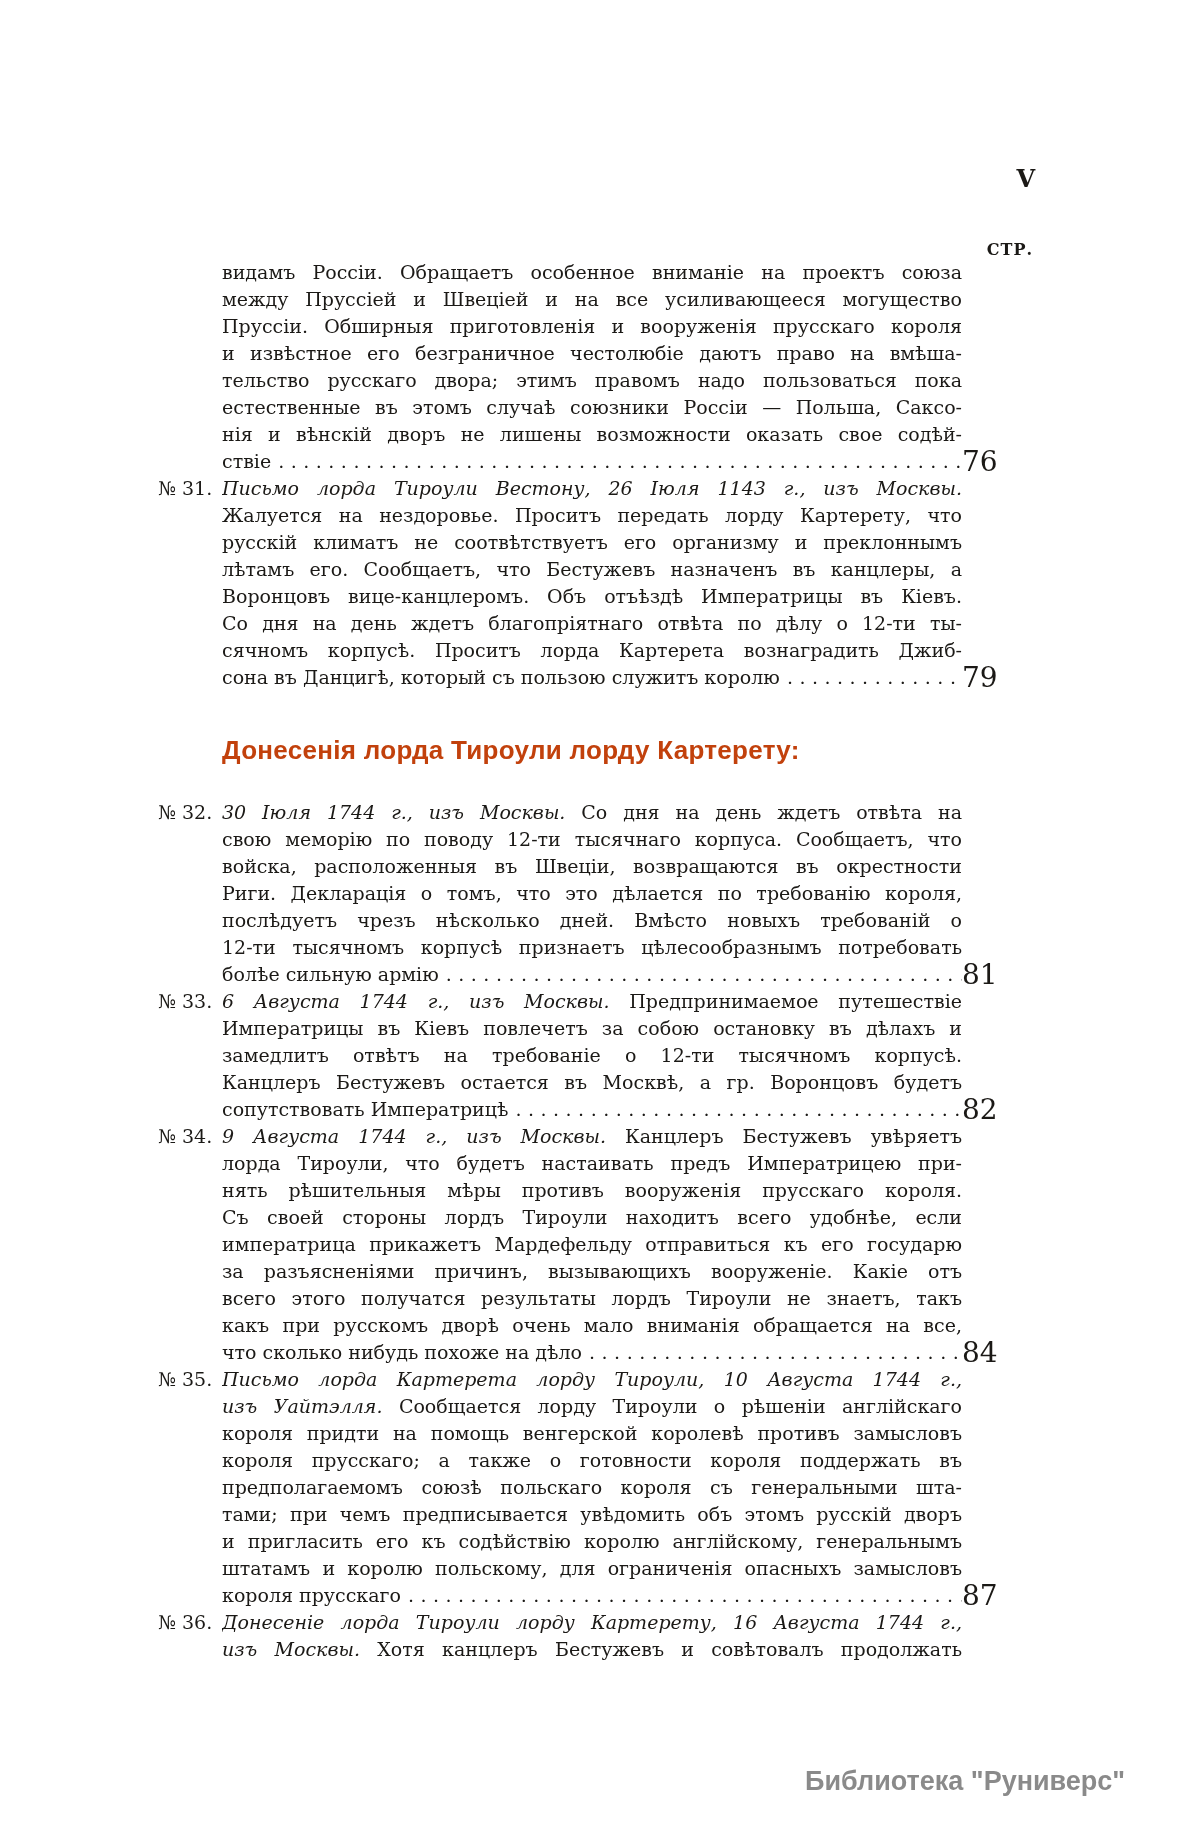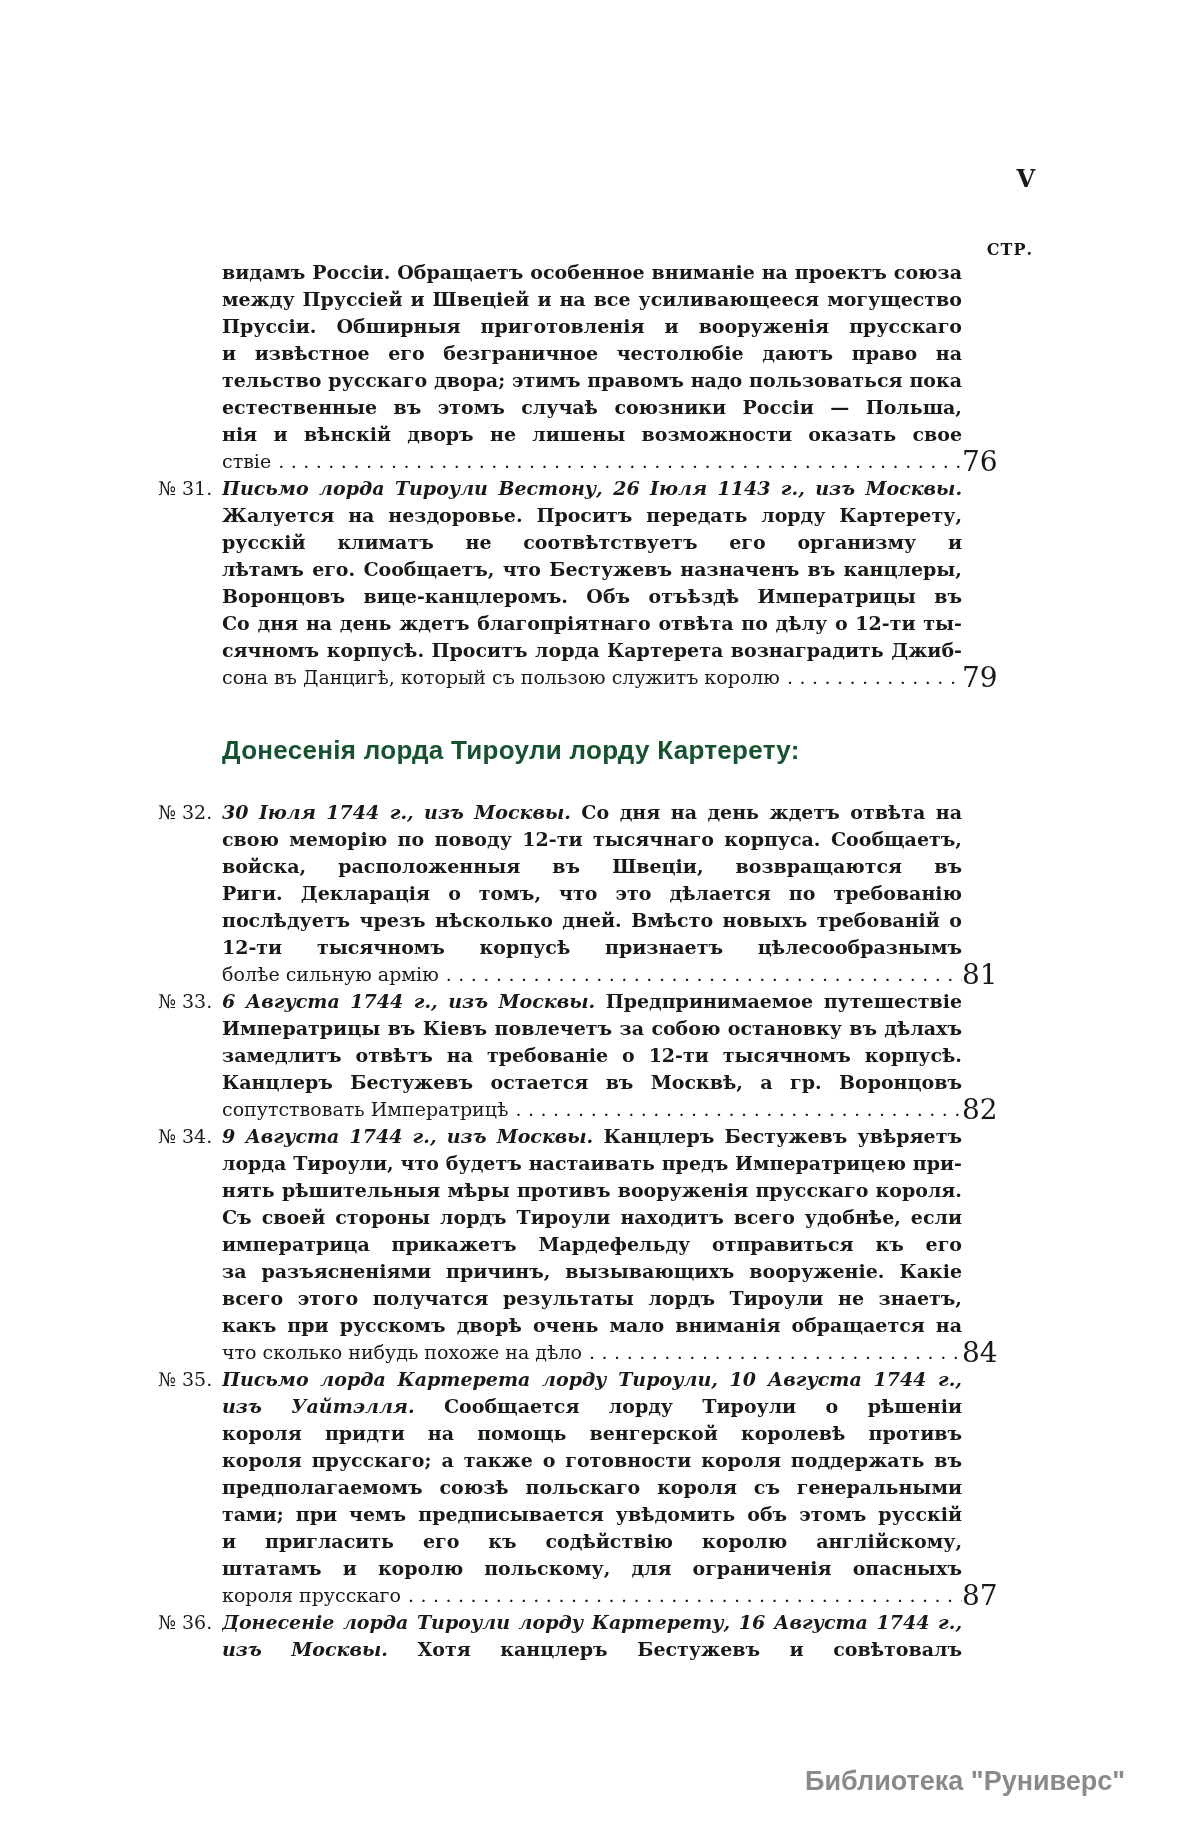--- a/index.html
+++ b/index.html
@@ -21,34 +21,34 @@
   .toc{
     position:absolute;left:158px;top:259px;width:877px;
     font-size:19px;line-height:27px;
   }
   .entry{display:grid;grid-template-columns:64px 740px 73px;}
   .num{grid-column:1;white-space:nowrap;}
   .lines{grid-column:2;}
   .pg{grid-column:3;align-self:end;text-align:left;padding-right:2px;font-size:28px;}
   .jline{
     text-align:justify;text-align-last:justify;
-    height:27px;overflow:hidden;font-weight:bold;
+    height:27px;overflow:hidden;
   }
   .lline{display:flex;align-items:flex-end;height:27px;overflow:hidden;}
   .lline .txt{flex:0 0 auto;white-space:pre;}
   .leader{
     flex:1 1 auto;overflow:hidden;white-space:nowrap;
     letter-spacing:6.5px;margin-left:7px;
   }
   .it{font-style:italic;}
   .heading{
     margin:42px 0 32px 64px;
     font-family:"Liberation Sans",sans-serif;
     font-weight:bold;font-size:26px;line-height:34px;
-    letter-spacing:0.3px;color:#14532d;
+    letter-spacing:0.3px;color:#c2410c;
   }
   .watermark{
     position:absolute;top:1766px;left:805px;
     font-family:"Liberation Sans",sans-serif;
     font-weight:bold;font-size:27px;color:#8a8a8a;
   }
 </style>
 </head>
 <body>
 

